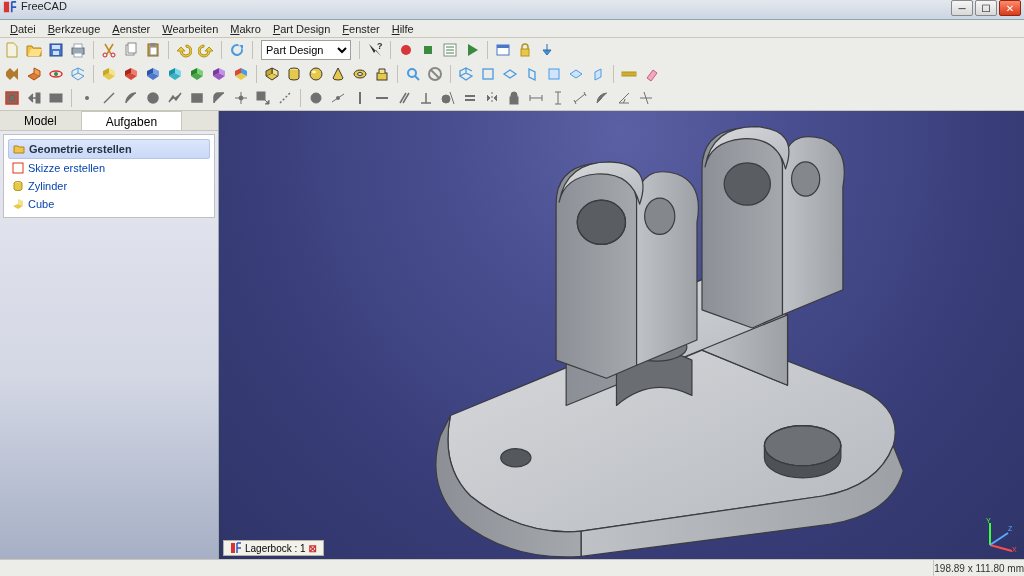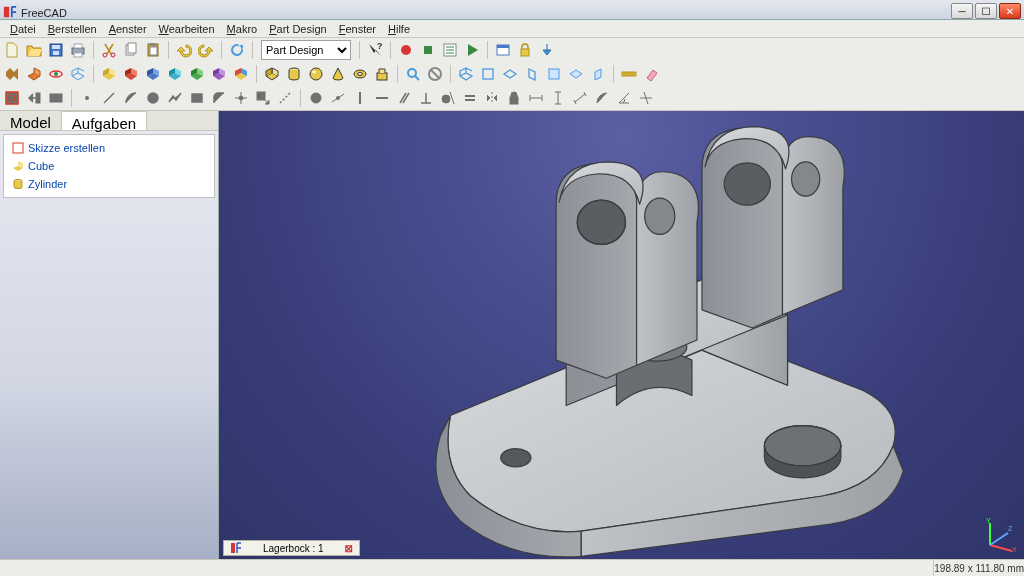--- a/index.html
+++ b/index.html
@@ -1,44 +1,44 @@
 <!DOCTYPE html>
 <html><head>
 <meta charset="utf-8">
 <style>
   * { box-sizing: border-box; margin: 0; padding: 0; user-select: none; }
   html, body { width: 1024px; height: 576px; font-family: "Tahoma", sans-serif; font-size: 11px; overflow: hidden; background: #d4d0c8; }
-  .titlebar { height: 20px; background: linear-gradient(#e4e8ee,#cdd5e3); display: flex; align-items: flex-end; padding: 0 3px; border-bottom: 1px solid #8aa; }
+  .titlebar { height: 20px; background: linear-gradient(#e4e8ee,#cdd5e3); display: flex; align-items: flex-start; padding: 0 3px; border-bottom: 1px solid #8aa; }
   .titlebar .icon { width: 14px; height: 14px; margin-right: 4px; }
   .title-text { flex: 1; font-size: 11px; color: #222; }
   .win-btn { width: 22px; height: 16px; margin-left: 2px; display: inline-flex; align-items: center; justify-content: center; font-size: 10px; border: 1px solid #888; background: linear-gradient(#f6f6f6,#d8d8d8); border-radius: 2px; }
   .win-btn.close { background: linear-gradient(#ff8a6a,#d9391a); color: #fff; border-color:#8a2a10; }
   .menubar { height: 18px; background: #ecece8; display: flex; align-items: center; padding: 0 4px; border-bottom: 1px solid #c9c6bc; }
   .menu-item { padding: 1px 6px; font-size: 11px; color: #222; }
   .menu-item u { text-decoration: underline; }
   .toolbars { background: #ecece8; border-bottom: 1px solid #c9c6bc; }
   .tb-row { height: 24px; display: flex; align-items: center; padding: 0 2px; gap: 2px; }
   .tbtn { width: 20px; height: 20px; display: inline-flex; align-items: center; justify-content: center; border: 1px solid transparent; border-radius: 2px; }
   .sep { width: 1px; height: 18px; background: #c4c1b8; margin: 0 3px; }
   .ws-sel { height: 20px; width: 90px; border: 1px solid #a0a0a0; background: #fff; font-size: 11px; margin: 0 3px; }
   .main { display: flex; height: calc(576px - 20px - 18px - 72px - 18px); }
   .side { width: 219px; background: linear-gradient(#e9eaf2,#d3d7e4 60%,#a6afc5); border-right: 1px solid #9aa; display: flex; flex-direction: column; }
   .side-title { height: 16px; background: linear-gradient(#f6f6f0,#e5e4dc); border-bottom: 1px solid #c9c6bc; font-size: 10px; padding: 1px 4px; display:flex; align-items:center; }
   .side-title .sp { flex:1; }
   .close-x { width:11px; height:11px; border:1px solid #999; font-size:9px; line-height:9px; text-align:center; background:#f2f2ee; margin-left:2px; }
   .tabs { height: 20px; display: flex; background: #e5e4dc; border-bottom: 1px solid #c9c6bc; }
-  .tab { padding: 3px 10px; font-size: 15px; border-right: 1px solid #c9c6bc; background: #e5e4dc; }
+  .tab { padding: 3px 24px; font-size: 12px; border-right: 1px solid #c9c6bc; background: #e5e4dc; }
   .tab.active { background: #fff; border-top: 1px solid #c9c6bc; position: relative; top: 0; }
   .task-panel { padding: 4px; background: #fff; border: 1px solid #c0c0c0; margin: 3px; flex:0 0 auto; }
   .task-header { background: linear-gradient(#dce6fb,#cbd9f8); font-weight: bold; color: #234; padding: 3px 4px; border: 1px solid #b4c5e8; border-radius: 2px; font-size: 11px; display:flex; align-items:center; gap:4px;}
   .task-link { color: #0645ad; padding: 3px 4px 3px 20px; font-size: 11px; display:flex; gap:4px; }
   .task-link .mini-ico { margin-left:-16px; width:12px; height:12px; }
   .viewport { flex: 1; position: relative; background: radial-gradient(ellipse at 50% 5%, #5a60a3 0%, #494e90 30%, #373c77 70%, #2f3468 100%); overflow:hidden; }
   .doc-tabs { position:absolute; left:4px; bottom:3px; display:flex; }
-  .doc-tab { background:#f3f2ea; border:1px solid #b3b0a4; padding:1px 6px; font-size:10px; display:flex; align-items:center; gap:21px; }
+  .doc-tab { background:#f3f2ea; border:1px solid #b3b0a4; padding:1px 6px; font-size:10px; display:flex; align-items:center; gap:3px; }
   .doc-tab .x { color:#c33; font-weight:bold; }
   .axis-gizmo { position:absolute; right:6px; bottom:6px; width:36px; height:36px; }
   .statusbar { height: 18px; background: #ecece8; border-top: 1px solid #c9c6bc; display:flex; align-items:center; font-size:10px; color:#333; }
   .statusbar .pad { flex:1; }
   .statusbar .dim { padding:0 0; border-left:1px solid #c9c6bc; height:100%; display:flex; align-items:center; }
   svg.icon { width:16px; height:16px; }
   svg.icon12 { width:12px; height:12px; }
   .gray svg path, .gray svg rect, .gray svg circle { fill:#707070; }
 </style>
 </head>
@@ -52,21 +52,21 @@
       </svg>
   </span>
   <span class="title-text">FreeCAD</span>
   <span class="win-btn">─</span>
   <span class="win-btn">☐</span>
   <span class="win-btn close">✕</span>
 </div>
 
 <div class="menubar">
   <span class="menu-item"><u>D</u><span>atei</span></span>
-  <span class="menu-item"><u>B</u><span>erstellen</span></span>
+  <span class="menu-item"><u>B</u><span>erkzeuge</span></span>
   <span class="menu-item"><u>A</u><span>enster</span></span>
   <span class="menu-item"><u>W</u><span>earbeiten</span></span>
   <span class="menu-item"><u>M</u><span>akro</span></span>
   <span class="menu-item"><u>P</u><span>art Design</span></span>
   <span class="menu-item"><u>F</u><span>enster</span></span>
   <span class="menu-item"><u>H</u><span>ilfe</span></span>
 </div>
 
 <div class="toolbars">
 
@@ -524,39 +524,45 @@
   </div>
 </div>
 
 <div class="main">
   <div class="side">
     <div class="tabs">
       <div class="tab">Model</div>
       <div class="tab active">Aufgaben</div>
     </div>
     <div class="task-panel">
+      <div class="task-header">
+        <svg class="icon12" viewBox="0 0 12 12">
+            <path fill="#f0c34c" stroke="#b38416" d="M1 3h4l1 1h5v6H1z"></path>
+          </svg>
+        <span>Geometrie erstellen</span>
+      </div>
       <div class="task-link">
         <svg class="icon12 mini-ico" viewBox="0 0 12 12">
             <rect x="1" y="1" width="10" height="10" fill="none" stroke="#d9391a"></rect>
           </svg>
         <span>Skizze erstellen</span>
       </div>
       <div class="task-link">
         <svg class="icon12 mini-ico" viewBox="0 0 12 12">
+            <ellipse cx="6" cy="3" rx="4" ry="1.5" fill="#f5e28a" stroke="#b3941a"></ellipse>
+            <path d="M2 3v6a4 1.5 0 0 0 8 0V3" fill="#e7c94a" stroke="#b3941a"></path>
+          </svg>
+        <span>Zylinder</span>
+      </div>
+      <div class="task-link">
+        <svg class="icon12 mini-ico" viewBox="0 0 12 12">
             <path d="M1 8l5-2 5 2-5 3z" fill="#e7c94a"></path>
             <path d="M6 6V1l5 2v5" fill="#f5e28a"></path>
           </svg>
         <span>Cube</span>
-      </div>
-      <div class="task-link">
-        <svg class="icon12 mini-ico" viewBox="0 0 12 12">
-            <ellipse cx="6" cy="3" rx="4" ry="1.5" fill="#f5e28a" stroke="#b3941a"></ellipse>
-            <path d="M2 3v6a4 1.5 0 0 0 8 0V3" fill="#e7c94a" stroke="#b3941a"></path>
-          </svg>
-        <span>Zylinder</span>
       </div>
     </div>
   </div>
 
   <div class="viewport">
     
     <svg viewBox="0 0 800 440" width="100%" height="100%" preserveAspectRatio="xMidYMid meet">
       <defs>
         <linearGradient id="gTop" x1="0" y1="0" x2="1" y2="1">
             <stop offset="0" stop-color="#d8dadd"></stop>

